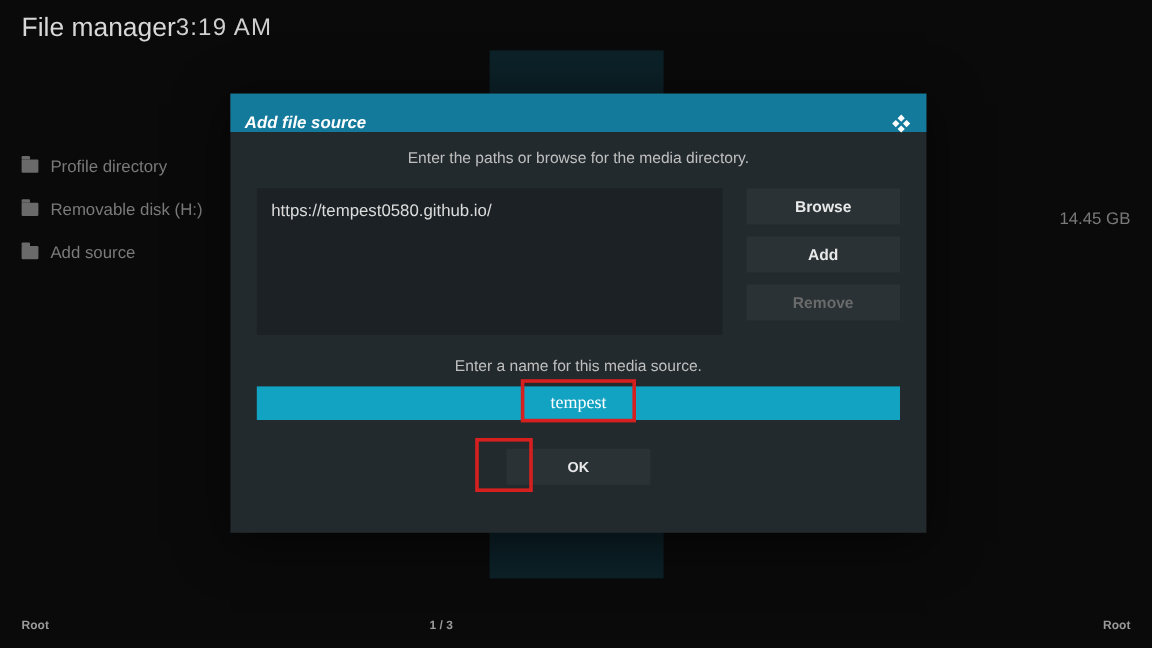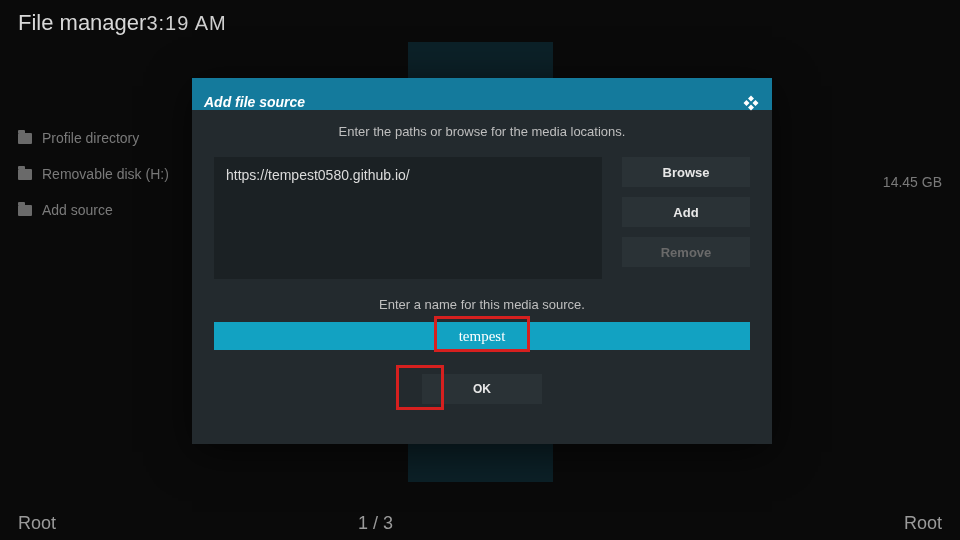--- a/index.html
+++ b/index.html
@@ -64,21 +64,21 @@
     font-size: 12px; font-weight: bold; border: none; cursor: pointer;
     display: flex; align-items: center; justify-content: center;
   }
   .hi-box-2 {
     position: absolute; border: 3px solid #d6201f; pointer-events: none;
     top: -9px; left: 182px; width: 48px; height: 45px;
   }
 
   .footer {
     position: absolute; bottom: 6px; left: 0; width: 960px; height: 26px;
-    display: flex; align-items: flex-end; color: #9a9a9a; font-size: 18px; padding: 0 18px;
+    display: flex; align-items: center; color: #9a9a9a; font-size: 10px; padding: 0 18px; font-weight: bold;
   }
   .foot-left { flex: 0 0 340px; }
   .foot-mid { flex: 0 0 206px; text-align: left; }
   .foot-mid2 { flex: 0 0 220px; text-align: left; }
   .foot-right { margin-left: auto; text-align: right; }
 </style>
 </head>
 <body>
 
 <div class="blue-strip"></div>
@@ -106,21 +106,21 @@
 <div class="right-info">14.45 GB</div>
 
 <div class="dialog">
   <div class="dialog-header">
     <div class="dialog-title">Add file source</div>
     <svg class="kodi-logo" viewBox="0 0 24 24">
       <path fill="#fff" d="M12 2 L16 6 L12 10 L8 6 Z M18 8 L22 12 L18 16 L14 12 Z M6 8 L10 12 L6 16 L2 12 Z M12 14 L16 18 L12 22 L8 18 Z"></path>
     </svg>
   </div>
   <div class="dialog-body">
-    <div class="instruct">Enter the paths or browse for the media locations.</div>
+    <div class="instruct">Enter the paths or browse for the media directory.</div>
 
     <div class="path-row">
       <div class="path-box">https://tempest0580.github.io/</div>
       <div class="btn-col">
         <button class="btn">Browse</button>
         <button class="btn">Add</button>
         <button class="btn disabled">Remove</button>
       </div>
     </div>
 

